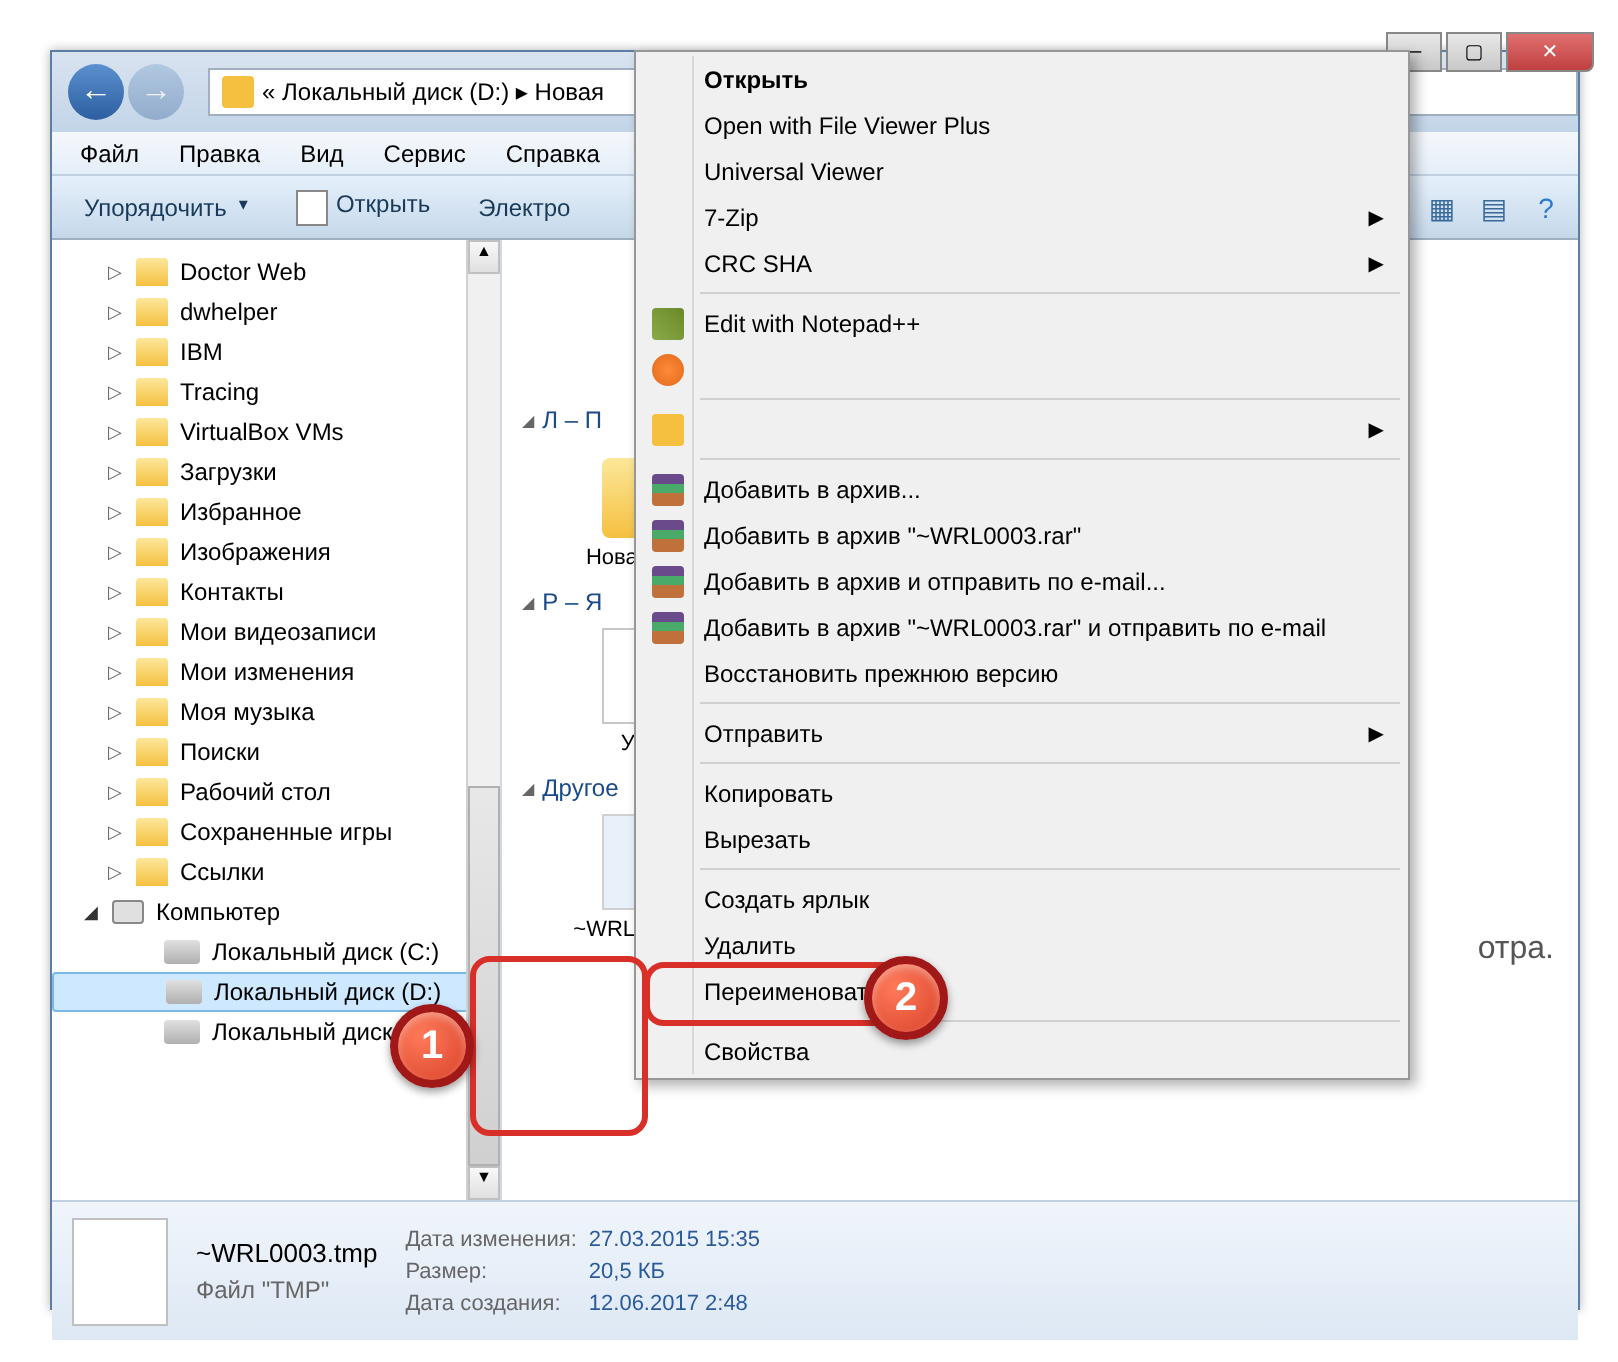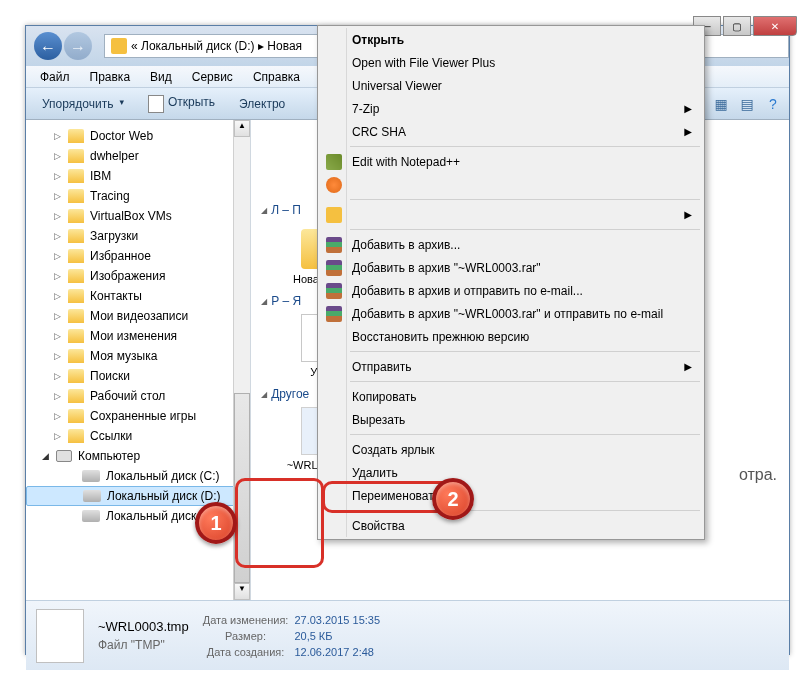--- a/index.html
+++ b/index.html
@@ -59,21 +59,21 @@
     .file-item.selected .thumb { background: #e8f0fa; }
     .file-item.selected .hl { position: absolute; top: -2px; left: -4px; right: -4px; bottom: -2px; background: rgba(120,170,220,0.4); border: 1px solid #5a9ad0; border-radius: 2px; z-index: -1; }
     .content-pane .hint { position: absolute; right: 12px; top: 326px; font-size: 16px; color: #555; margin-top: 20px; }
     
     .details-pane { height: 70px; background: linear-gradient(to bottom, #f0f5fb, #dde8f4); border-top: 1px solid #c0d0e0; display: flex; padding: 8px 10px; gap: 14px; font-size: 12px; }
     .details-pane .dthumb { width: 48px; height: 54px; background: #fff; border: 1px solid #c0c0c0; }
     .details-col { display: flex; flex-direction: column; justify-content: center; gap: 4px; }
     .details-col .fn { color: #000; font-size: 13px; }
     .details-col .ft { color: #666; }
     .details-meta { display: grid; grid-template-columns: auto auto; column-gap: 6px; row-gap: 4px; align-content: center; color: #555; font-size: 11px; }
-    .details-meta .lbl { text-align: center; color: #666; }
+    .details-meta .lbl { text-align: left; color: #666; }
     .details-meta .val { color: #2a5a9a; }
     
     .context-menu { position: absolute; left: 317px; top: 25px; width: 388px; background: #f0f0f0; border: 1px solid #979797; box-shadow: 3px 3px 6px rgba(0,0,0,0.3); z-index: 100; padding: 2px; }
     .cm-item { display: flex; align-items: center; height: 23px; padding-left: 32px; padding-right: 18px; position: relative; cursor: default; }
     .cm-item.bold { font-weight: bold; }
     .cm-item .arrow { position: absolute; right: 10px; font-size: 10px; }
     .cm-item .cm-ico { position: absolute; left: 6px; width: 16px; height: 16px; }
     .cm-ico.npp { background: linear-gradient(45deg, #8aaa4a, #6a8a2a); border-radius: 2px; }
     .cm-ico.avast { background: radial-gradient(circle, #ff8a3a, #e06a1a); border-radius: 50%; }
     .cm-ico.tc { background: #f5c040; border-radius: 2px; }

